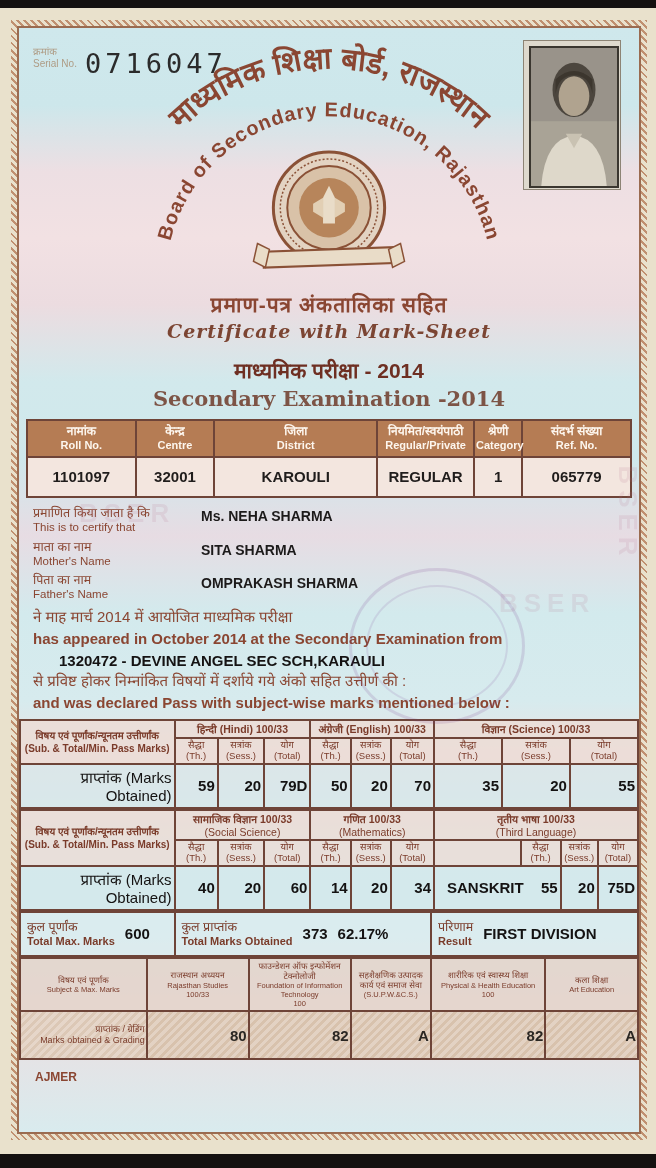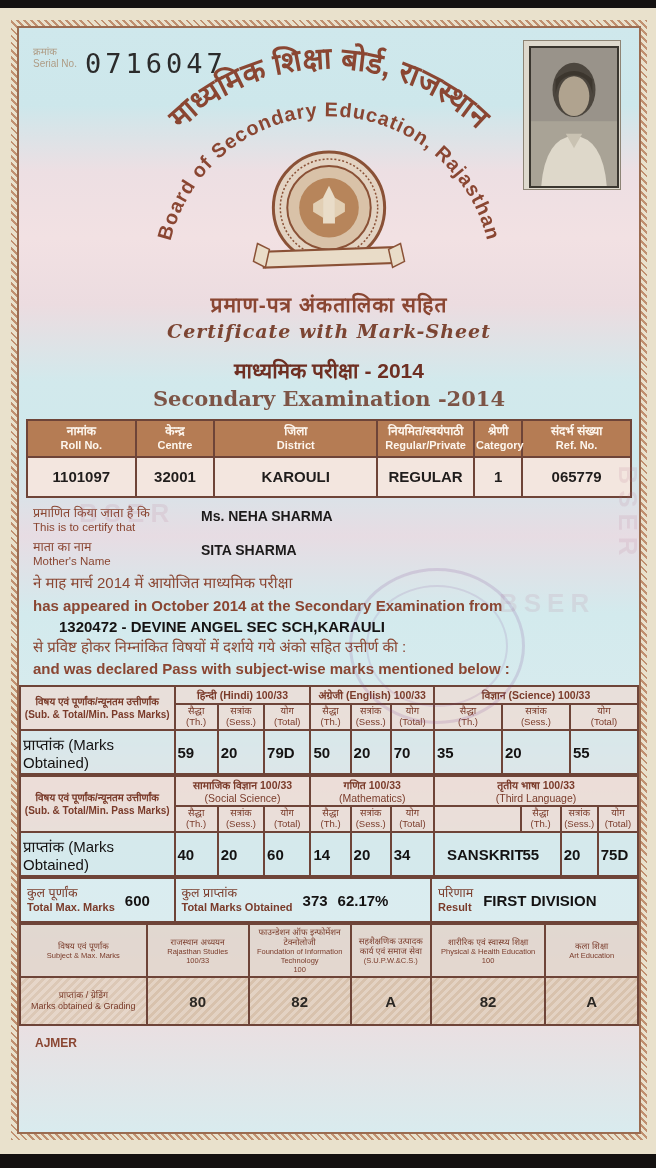--- a/index.html
+++ b/index.html
@@ -38,39 +38,39 @@
   .cval{font-size:14px;font-weight:bold;color:#1c1a1a;padding-top:2px;}
   .bigline{font-size:15px;color:#8a4632;line-height:1.35;margin-top:2px;}
   .school{font-size:15px;font-weight:bold;color:#151313;margin:2px 0 2px 26px;}
 
   
   .marks{width:100%;margin-top:6px;}
   .marks th,.marks td{border:2px solid #6e4438;padding:1px 2px;}
   .marks .grp{font-size:10.5px;color:#7a3b2a;font-weight:bold;background:#ecdcd4cc;text-align:center;}
   .marks .leftcol{font-size:10px;color:#7a3b2a;background:#ecdcd4cc;text-align:center;line-height:1.3;}
   .marks .subh{font-size:9.5px;color:#7a3b2a;background:#ecdcd4cc;text-align:center;line-height:1.15;font-weight:normal;}
-  .marks .mrow td{background:#d4e9ecb8;height:40px;text-align:left;font-size:15px;font-weight:bold;color:#141212;}
+  .marks .mrow td{background:#d4e9ecb8;height:40px;text-align:right;font-size:15px;font-weight:bold;color:#141212;}
   .marks .mlabel{font-size:10.5px;color:#7a3b2a;font-weight:normal !important;}
   .tl-name{text-align:left !important;padding-left:12px !important;}
 
   
   .totals{width:100%;margin-top:0px;padding-left:48px;}
   .totals td{border:2px solid #6e4438;background:#dcedf0b0;height:38px;padding:2px 6px;}
   .tot-lbl{font-size:11px;color:#7a3b2a;line-height:1.2;}
   .tot-lbl .hi{font-size:12.5px;}
   .tot-cell{display:flex;align-items:center;gap:10px;}
   .tot-val{font-size:15px;font-weight:bold;color:#141212;}
 
   
   .grading{width:100%;margin-top:0;}
   .grading th,.grading td{border:2px solid #6e4438;}
   .grading th{background:#e4d3c9cc;font-weight:normal;padding:2px 1px;}
   .g-hi{font-size:8.5px;color:#7a3b2a;line-height:1.2;}
   .g-en{font-size:7.5px;color:#7a3b2a;line-height:1.2;}
-  .grading td{height:44px;text-align:center;font-size:15px;font-weight:bold;color:#2a2723;
+  .grading td{height:44px;text-align:right;font-size:15px;font-weight:bold;color:#2a2723;
     background:repeating-linear-gradient(135deg,#e3d2c3 0 3px,#d8c2ad 3px 6px);}
   .grading td.glabel{font-size:9px;color:#7a3b2a;font-weight:normal;line-height:1.3;
     background:repeating-linear-gradient(135deg,#e6d6c9 0 3px,#dcc8b6 3px 6px);}
 
   
   .footer{position:relative;margin:10px 16px 0 16px;height:150px;}
   .place .hi{font-size:13px;color:#8a4632;}
   .place .en{font-size:12px;font-weight:bold;color:#8a4632;}
   .watermark{position:absolute;font-size:26px;font-weight:bold;color:#b46a8a;opacity:.13;letter-spacing:6px;pointer-events:none;}
   .stamp{position:absolute;width:170px;height:150px;border:3px solid rgba(125,60,145,.16);border-radius:50%;left:330px;top:540px;pointer-events:none;}
@@ -198,20 +198,27 @@
                 <div>This is to certify that</div>
               </div>
             <div class="cval">Ms. NEHA SHARMA</div>
           </div>
           <div class="crow">
             <div class="clabel">
                 <div class="hi">माता का नाम</div>
                 <div>Mother's Name</div>
               </div>
             <div class="cval">SITA SHARMA</div>
+          </div>
+          <div class="crow">
+            <div class="clabel">
+                <div class="hi">पिता का नाम</div>
+                <div>Father's Name</div>
+              </div>
+            <div class="cval">OMPRAKASH SHARMA</div>
           </div>
           <div class="bigline">ने माह मार्च 2014 में आयोजित माध्यमिक परीक्षा</div>
           <div class="bigline" style="font-weight:bold">has appeared in October 2014 at the Secondary Examination from</div>
           <div class="school">1320472 - DEVINE ANGEL SEC SCH,KARAULI</div>
           <div class="bigline">से प्रविष्ट होकर निम्नांकित विषयों में दर्शाये गये अंको सहित उत्तीर्ण की :</div>
           <div class="bigline" style="font-weight:bold">and was declared Pass with subject-wise marks mentioned below :</div>
         </div>
 
         <table class="marks">
           <colgroup>

